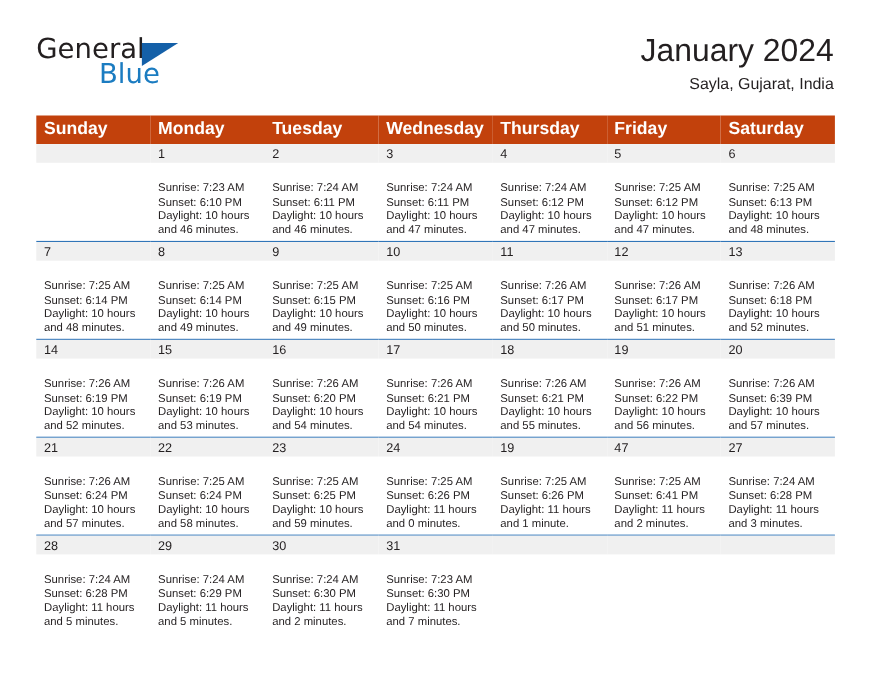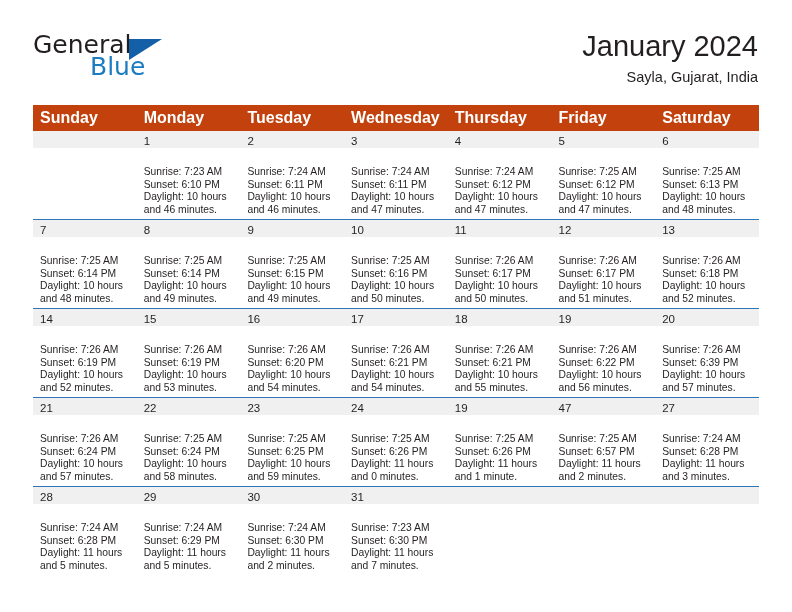--- a/index.html
+++ b/index.html
@@ -492,21 +492,21 @@
                   <div>Daylight: 11 hours</div>
                   <div>and 1 minute.</div>
                 </div>
               </div>
             </td>
           <td>
               <div class="cell">
                 <div class="daynum-band"><span class="daynum">47</span></div>
                 <div class="cell-body">
                   <div>Sunrise: 7:25 AM</div>
-                  <div>Sunset: 6:57 PM</div>
+                  <div>Sunset: 6:41 PM</div>
                   <div>Daylight: 11 hours</div>
                   <div>and 2 minutes.</div>
                 </div>
               </div>
             </td>
           <td>
               <div class="cell">
                 <div class="daynum-band"><span class="daynum">27</span></div>
                 <div class="cell-body">
                   <div>Sunrise: 7:24 AM</div>

